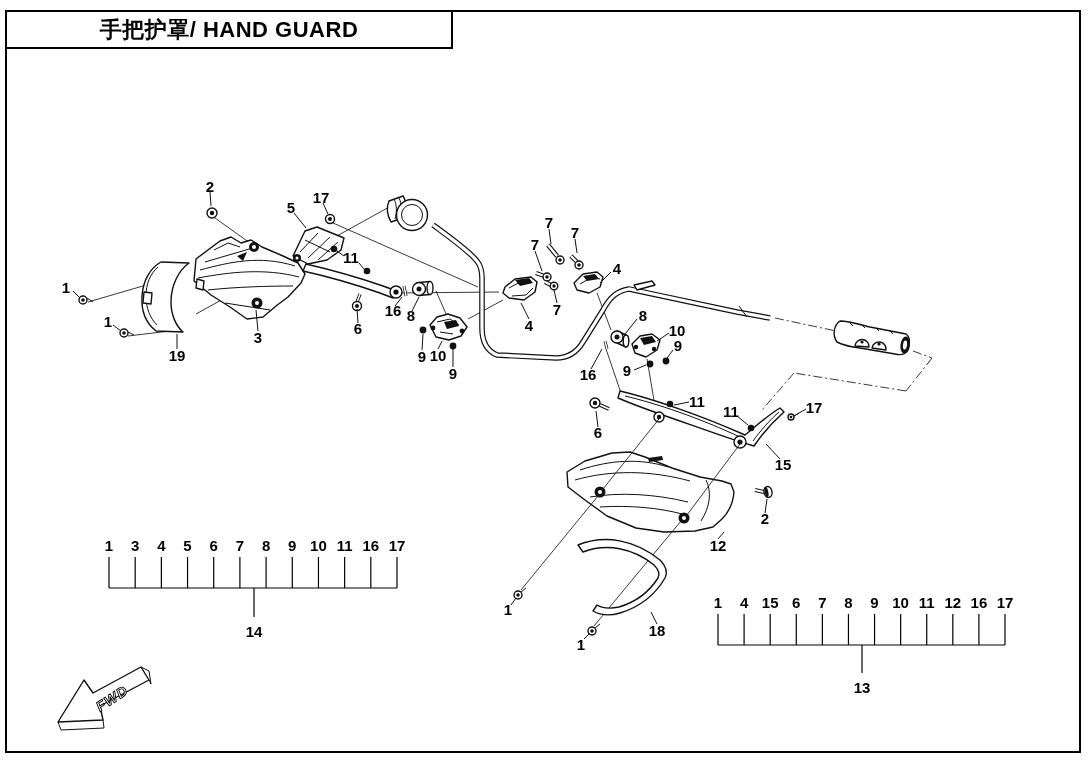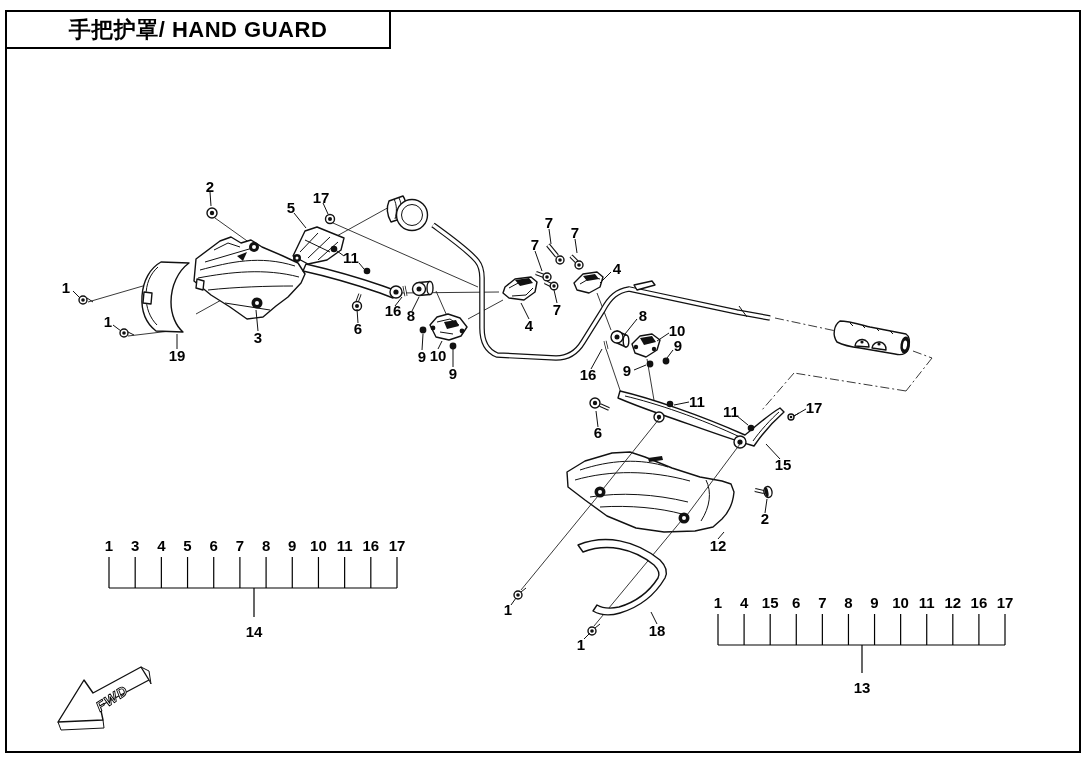--- a/index.html
+++ b/index.html
@@ -1,18 +1,18 @@
 <!DOCTYPE html>
 <html><head>
 <meta charset="utf-8">
 <style>
   html,body{margin:0;padding:0;background:#fff;}
   body{width:1090px;height:760px;position:relative;font-family:"Liberation Sans",sans-serif;overflow:hidden;}
   .frame{position:absolute;left:5px;top:10px;width:1076px;height:743px;border:2px solid #000;box-sizing:border-box;}
-  .title-box{position:absolute;left:5px;top:10px;width:386px;height:39px;border:2px solid #000;box-sizing:border-box;
+  .title-box{position:absolute;left:5px;top:10px;width:448px;height:39px;border:2px solid #000;box-sizing:border-box;
              display:flex;align-items:center;justify-content:center;background:#fff;}
   .title-box span{font-weight:bold;font-size:22px;letter-spacing:.5px;color:#000;white-space:nowrap;}
   svg#art{position:absolute;left:0;top:0;}
   .ln{stroke:#111;stroke-width:1;fill:none;}
   .axis{stroke:#222;stroke-width:.9;fill:none;}
   .dash{stroke:#222;stroke-width:.9;fill:none;stroke-dasharray:9 3 2 3;}
   .part{stroke:#111;stroke-width:1.4;fill:#fff;stroke-linejoin:round;}
   .detail{stroke:#111;stroke-width:1;fill:none;stroke-linejoin:round;}
   .dark{fill:#111;stroke:none;}
   .callout, .comb-num{font:bold 15px "Liberation Sans",sans-serif;fill:#000;text-anchor:middle;}

